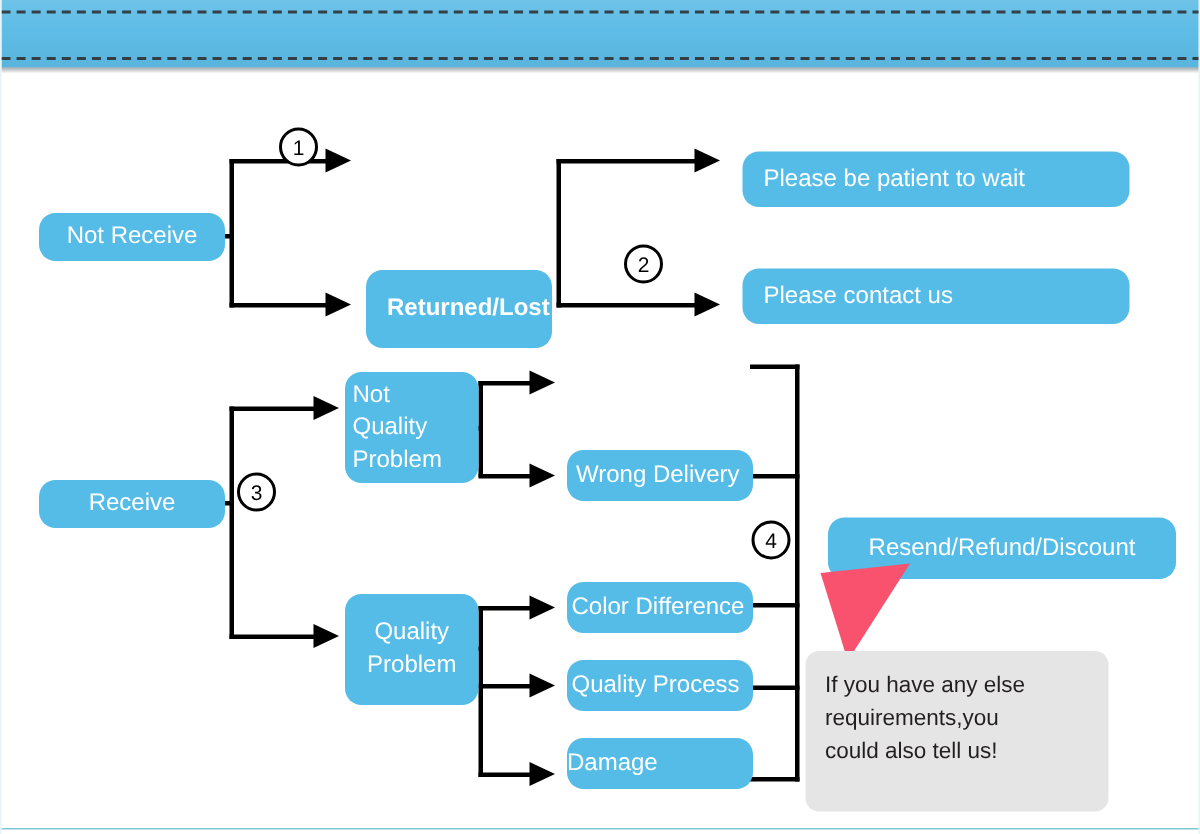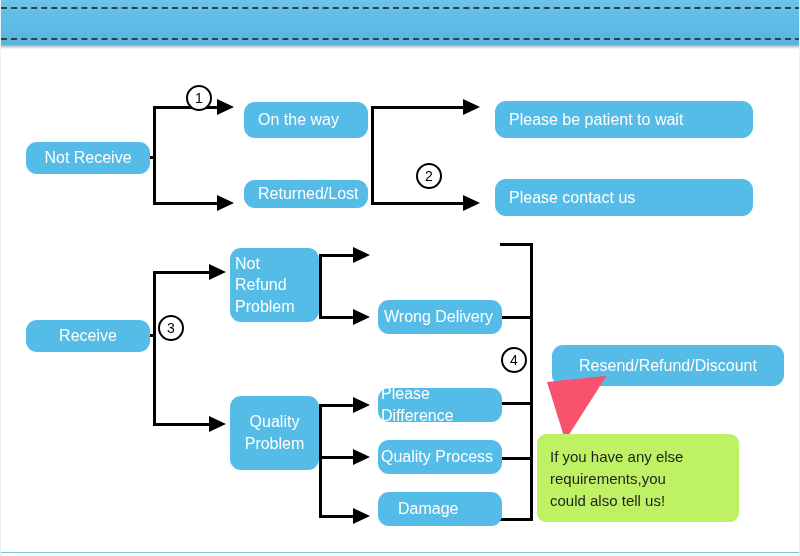--- a/index.html
+++ b/index.html
@@ -129,22 +129,22 @@
     z-index: 6;
     box-sizing: border-box;
   }
 
   
   #callout {
     position: absolute;
     left: 536px;
     top: 434px;
     width: 202px;
-    height: 88px;
-    background: #bef264;
+    height: 107px;
+    background: #e5e5e5;
     border-radius: 9px;
     z-index: 8;
     box-sizing: border-box;
     padding: 12px 0 0 13px;
     color: #231f20;
     font-size: 15px;
     line-height: 1.45;
     white-space: pre-line;
   }
   #callout-tail {
@@ -178,23 +178,22 @@
   <div class="vline" style="left:152px; top:106px; height:99px;"></div>
 
   <div class="hline" style="left:152px; top:106px; width:68px;"></div>
   <div class="arrow" style="left:216px; top:99px;"></div>
 
   <div class="hline" style="left:152px; top:202px; width:68px;"></div>
   <div class="arrow" style="left:216px; top:195px;"></div>
 
   <div class="step-circle" style="left:185px; top:85px;">1</div>
 
-  <div class="node left" style="left:243px; top:102px; width:124px; height:36px;">On the way</div>
-
-  <div class="node left" style="left:243px; top:180px; width:124px; height:28px;">Returned/Lost</div>
+
+  <div class="node left" style="left:243px; top:180px; width:124px; height:52px;font-weight:bold;">Returned/Lost</div>
 
   <div class="vline" style="left:370px; top:106px; width:3px; height:99px;"></div>
 
   <div class="hline" style="left:370px; top:106px; width:96px;"></div>
   <div class="arrow" style="left:462px; top:99px;"></div>
 
   <div class="hline" style="left:370px; top:202px; width:96px;"></div>
   <div class="arrow" style="left:462px; top:195px;"></div>
 
   <div class="step-circle" style="left:415px; top:163px;">2</div>
@@ -210,21 +209,21 @@
 
   <div class="hline" style="left:152px; top:271px; width:60px;"></div>
   <div class="arrow" style="left:208px; top:264px;"></div>
 
   <div class="hline" style="left:152px; top:423px; width:60px;"></div>
   <div class="arrow" style="left:208px; top:416px;"></div>
 
   <div class="step-circle" style="left:157px; top:315px;">3</div>
 
   <div class="node center" style="left:229px; top:248px; width:89px; height:74px; justify-content:flex-start; padding-left:5px; text-align:left;">Not
-Refund
+Quality
 Problem</div>
 
   <div class="node center" style="left:229px; top:396px; width:89px; height:74px;">Quality
 Problem</div>
 
   <div class="vline" style="left:318px; top:254px; height:64px;"></div>
   <div class="hline" style="left:315px; top:284px; width:6px;"></div>
 
   <div class="hline" style="left:318px; top:254px; width:38px;"></div>
   <div class="arrow" style="left:352px; top:247px;"></div>
@@ -240,25 +239,25 @@
 
   <div class="hline" style="left:318px; top:404px; width:38px;"></div>
   <div class="arrow" style="left:352px; top:397px;"></div>
 
   <div class="hline" style="left:318px; top:456px; width:38px;"></div>
   <div class="arrow" style="left:352px; top:449px;"></div>
 
   <div class="hline" style="left:318px; top:515px; width:38px;"></div>
   <div class="arrow" style="left:352px; top:508px;"></div>
 
-  <div class="node left" style="left:377px; top:388px; width:124px; height:34px; padding-left:3px;">Please Difference</div>
+  <div class="node left" style="left:377px; top:388px; width:124px; height:34px; padding-left:3px;">Color Difference</div>
 
   <div class="node left" style="left:377px; top:440px; width:124px; height:34px; padding-left:3px;">Quality Process</div>
 
-  <div class="node left" style="left:377px; top:492px; width:124px; height:34px; padding-left:20px;">Damage</div>
+  <div class="node left" style="left:377px; top:492px; width:124px; height:34px; padding-left:0;">Damage</div>
 
   <div class="vline" style="left:529px; top:243px; height:278px;"></div>
 
   <div class="hline" style="left:499px; top:243px; width:33px;"></div>
   <div class="hline" style="left:499px; top:316px; width:33px;"></div>
   <div class="hline" style="left:499px; top:402px; width:33px;"></div>
   <div class="hline" style="left:499px; top:457px; width:33px;"></div>
   <div class="hline" style="left:499px; top:518px; width:33px;"></div>
 
   <div class="step-circle" style="left:500px; top:347px;">4</div>

